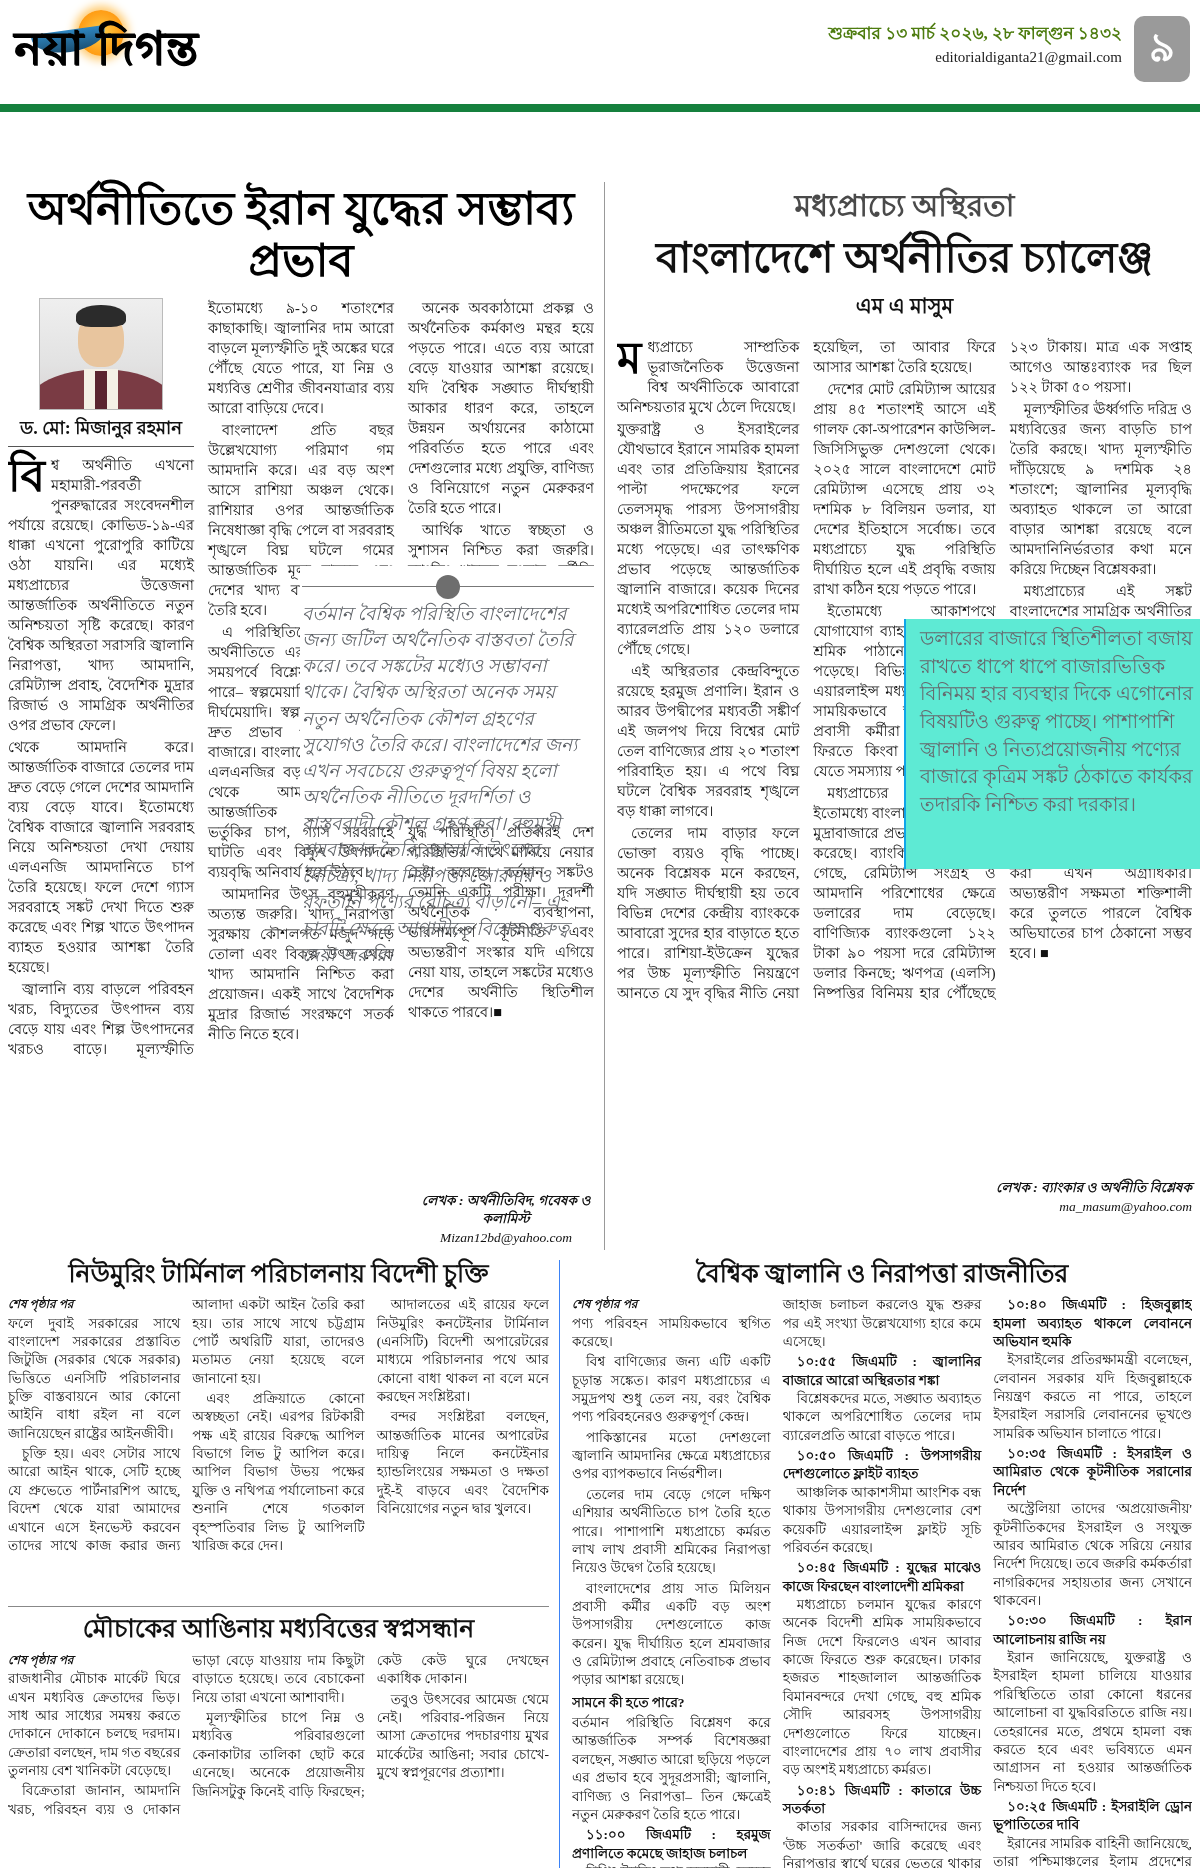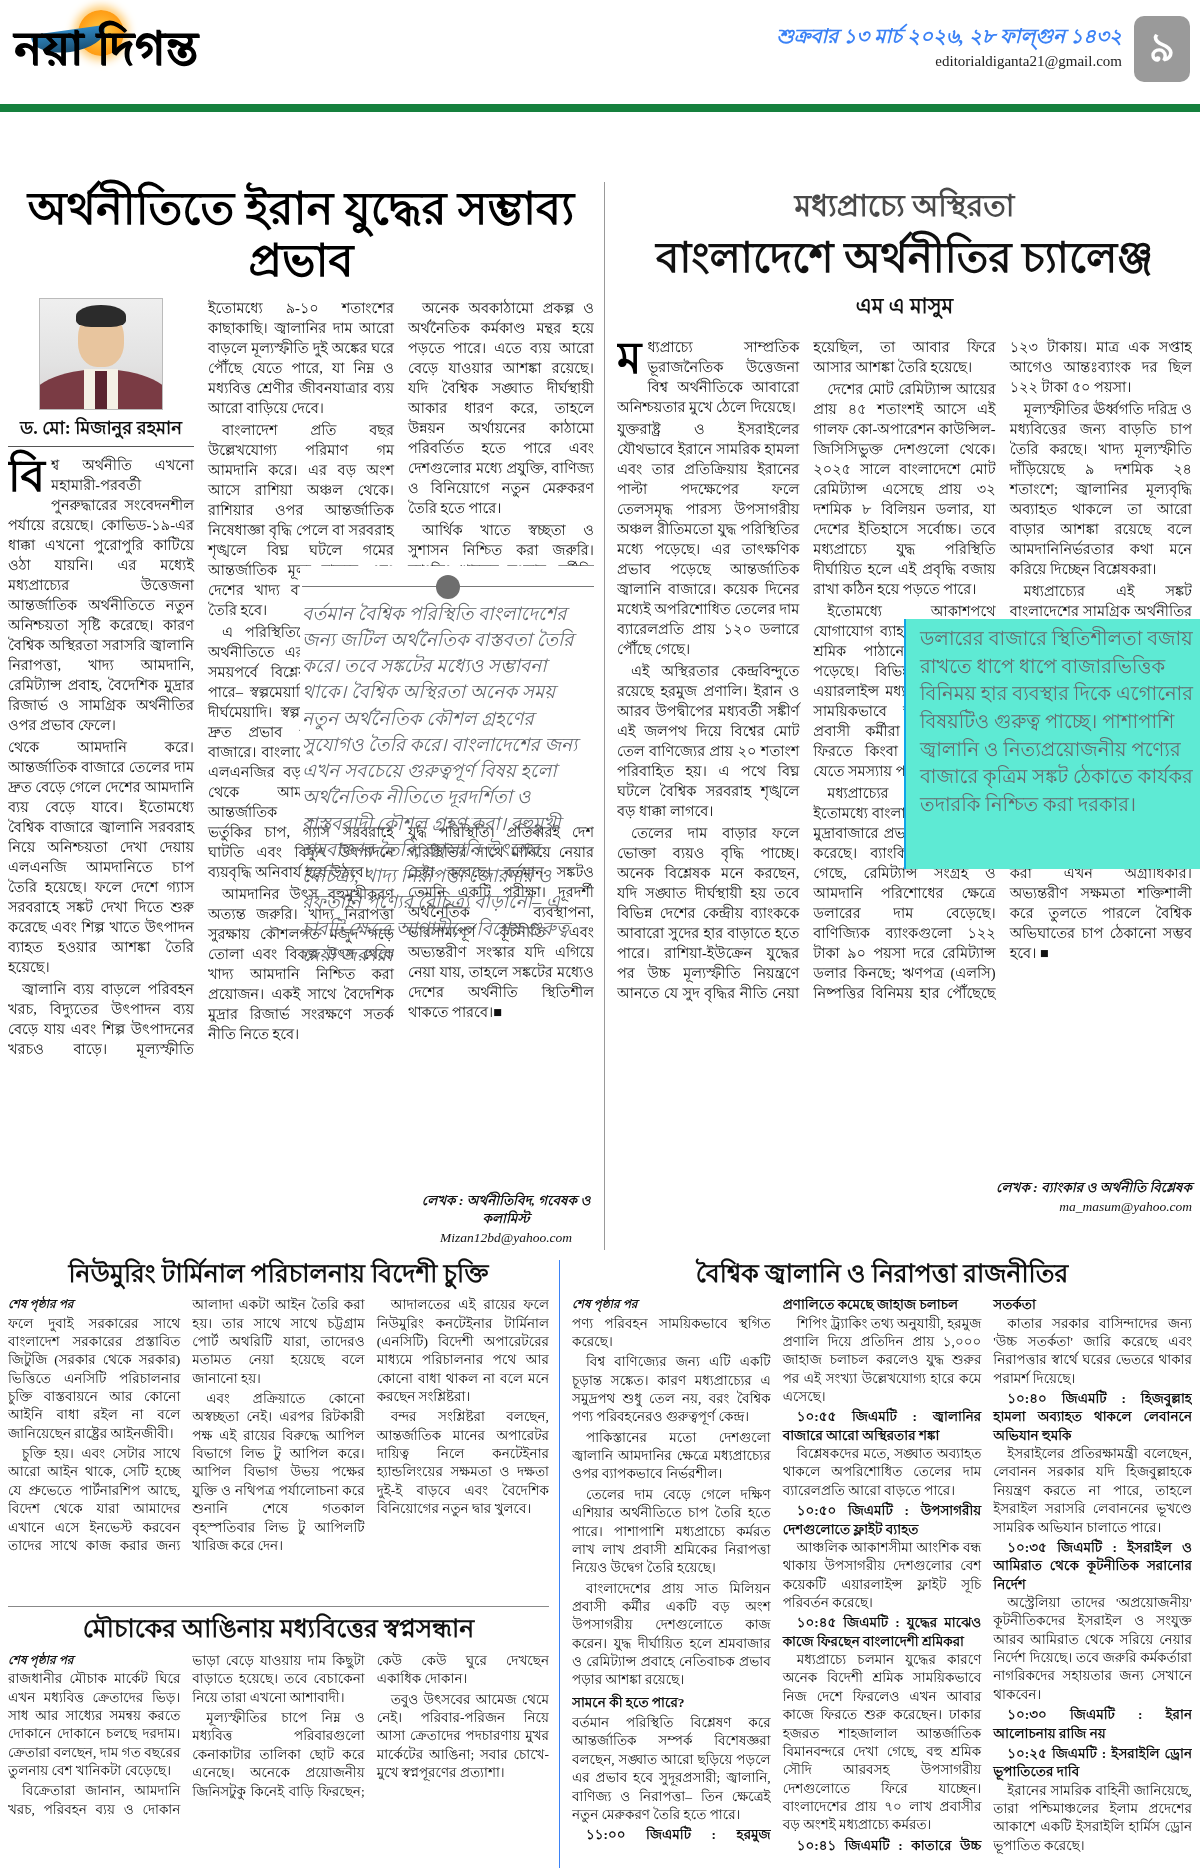--- a/index.html
+++ b/index.html
@@ -8,21 +8,21 @@
   
   .masthead{position:relative;height:112px;border-bottom:8px solid #15803d;padding:0 2px;}
   .logo{position:absolute;left:14px;top:8px;width:290px;height:74px;}
   .logo-sun{position:absolute;left:64px;top:2px;width:46px;height:46px;border-radius:50%;
     background:radial-gradient(circle at 50% 50%, #ffd24d 0%, #ffa51e 55%, #ff8c00 100%);box-shadow:0 0 10px 4px #ffc96b;}
   .logo-bird{position:absolute;left:18px;top:22px;width:74px;height:22px;border-radius:0 0 60% 60%/0 0 100% 100%;
     background:linear-gradient(180deg,#2e86c1,#1b4f72);transform:rotate(-8deg);}
   .logo-text{position:absolute;left:0;top:16px;width:100%;font-weight:bold;font-size:46px;line-height:1.1;color:#000;
     text-shadow:1px 1px 0 #000;letter-spacing:1px;white-space:nowrap;}
   .mast-right{position:absolute;right:78px;top:22px;text-align:right;line-height:1.45;}
-  .mast-date{font-weight:bold;font-size:20px;color:#3b82f6;font-style:italic;}
+  .mast-date{font-weight:bold;font-size:17px;color:#4d7c0f;}
   .mast-mail{font-size:15px;color:#222;font-family:"Liberation Serif",serif;}
   .page-badge{position:absolute;right:10px;top:16px;width:56px;height:66px;background:#9a9a9a;border-radius:10px;
     color:#fff;font-size:40px;font-weight:bold;display:flex;align-items:center;justify-content:center;}
   
   .body-cols{column-gap:14px;text-align:justify;font-size:14.5px;line-height:1.38;overflow:hidden;}
   .para{margin:0 0 2px 0;text-indent:14px;}
   .para:first-child{text-indent:0;}
   .lead-para{margin:0 0 2px 0;}
   .dropcap{float:left;font-size:44px;line-height:0.9;font-weight:bold;padding:2px 6px 0 0;color:#000;}
   
@@ -251,20 +251,21 @@
           <div class="tl-item">
           <div class="tl-title">১০:৪০ জিএমটি : হিজবুল্লাহ হামলা অব্যাহত থাকলে লেবাননে অভিযান হুমকি</div>
           <p class="tl-body">ইসরাইলের প্রতিরক্ষামন্ত্রী বলেছেন, লেবানন সরকার যদি হিজবুল্লাহকে নিয়ন্ত্রণ করতে না পারে, তাহলে ইসরাইল সরাসরি লেবাননের ভূখণ্ডে সামরিক অভিযান চালাতে পারে।</p>
         </div>
           <div class="tl-item">
           <div class="tl-title">১০:৩৫ জিএমটি : ইসরাইল ও আমিরাত থেকে কূটনীতিক সরানোর নির্দেশ</div>
           <p class="tl-body">অস্ট্রেলিয়া তাদের 'অপ্রয়োজনীয়' কূটনীতিকদের ইসরাইল ও সংযুক্ত আরব আমিরাত থেকে সরিয়ে নেয়ার নির্দেশ দিয়েছে। তবে জরুরি কর্মকর্তারা নাগরিকদের সহায়তার জন্য সেখানে থাকবেন।</p>
         </div>
           <div class="tl-item">
           <div class="tl-title">১০:৩০ জিএমটি : ইরান আলোচনায় রাজি নয়</div>
+          <p class="tl-body">ইরান জানিয়েছে, যুক্তরাষ্ট্র ও ইসরাইল হামলা চালিয়ে যাওয়ার পরিস্থিতিতে তারা কোনো ধরনের আলোচনা বা যুদ্ধবিরতিতে রাজি নয়। তেহরানের মতে, প্রথমে হামলা বন্ধ করতে হবে এবং ভবিষ্যতে এমন আগ্রাসন না হওয়ার আন্তর্জাতিক নিশ্চয়তা দিতে হবে।</p>
         </div>
           <div class="tl-item">
           <div class="tl-title">১০:২৫ জিএমটি : ইসরাইলি ড্রোন ভূপাতিতের দাবি</div>
           <p class="tl-body">ইরানের সামরিক বাহিনী জানিয়েছে, তারা পশ্চিমাঞ্চলের ইলাম প্রদেশের আকাশে একটি ইসরাইলি হার্মিস ড্রোন ভূপাতিত করেছে।</p>
         </div>
         </div>
     </div>
   </article>
 </section>
 

